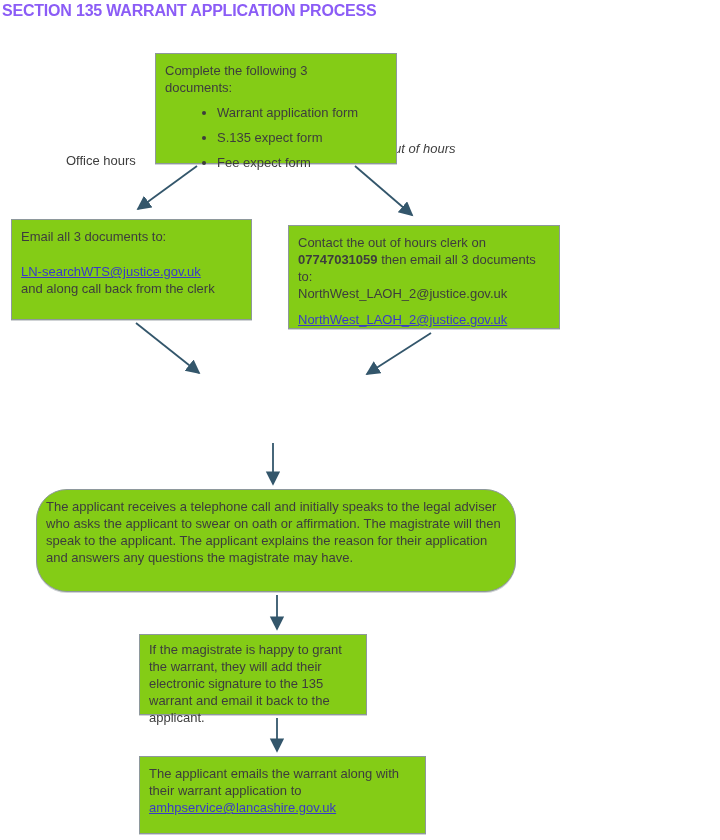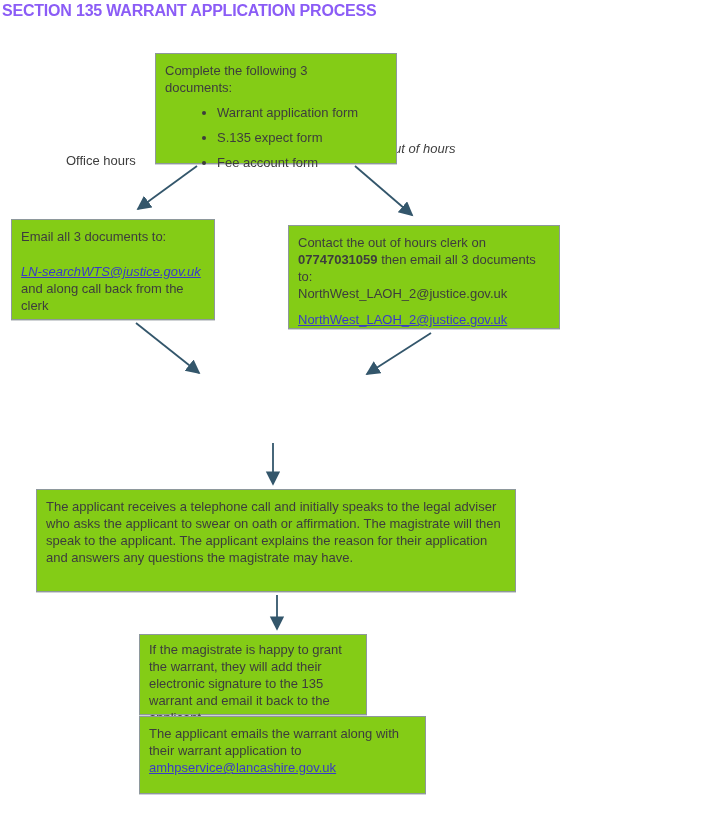--- a/index.html
+++ b/index.html
@@ -33,38 +33,38 @@
     padding: 8px 9px;
     color: #3d3d3d;
   }
   .branch-label {
     position: absolute;
     font-size: 13px;
     color: #3d3d3d;
     white-space: nowrap;
   }
   .box-documents { left: 155px; top: 53px;  width: 242px; height: 111px; }
-  .box-office    { left: 11px;  top: 219px; width: 204px; height: 101px; }
+  .box-office    { left: 11px;  top: 219px; width: 241px; height: 101px; }
   .box-ooh       { left: 288px; top: 225px; width: 272px; height: 104px; }
   .box-clerk     { left: 137px; top: 379px; width: 277px; height: 62px;  padding-top: 6px; }
-  .box-call      { left: 36px;  top: 489px; width: 480px; height: 103px; }
+  .box-call      { left: 36px;  top: 489px; width: 480px; height: 103px; border-radius: 31px; }
   .box-grant     { left: 139px; top: 634px; width: 228px; height: 81px;  padding-top: 6px; }
-  .box-final     { left: 139px; top: 716px; width: 287px; height: 78px; }
+  .box-final     { left: 139px; top: 756px; width: 287px; height: 78px; }
 
   .intro { display: block; max-width: 165px; }
   .doc-list { margin: 2px 0 0 0; padding: 0 0 0 44px; }
   .doc-list li { margin: 8px; padding: 0; }
 
   .email-link {
     color: #3a3ac8;
     text-decoration: underline;
     cursor: pointer;
   }
   .block { display: block; }
-  .gap-top { margin-top: 18px; font-style: italic; }
+  .gap-top { margin-top: 18px; }
   .gap-top-sm { margin-top: 9px; }
   .bold { font-weight: bold; }
 
   .arrow-layer {
     position: absolute;
     left: 0; top: 0;
     width: 720px; height: 840px;
     pointer-events: none;
   }
 </style>
@@ -91,21 +91,21 @@
   </svg>
 
   <div class="branch-label" style="left:66px; top:141px;margin-top:12px;">Office hours</div>
   <div class="branch-label" style="left:384px; top:141px;font-style:italic;">Out of hours</div>
 
   <div class="flow-box box-documents">
     <span class="intro">Complete the following 3 documents:</span>
     <ul class="doc-list">
       <li>Warrant application form</li>
       <li>S.135 expect form</li>
-      <li>Fee account form</li>
+      <li>Fee expect form</li>
     </ul>
   </div>
 
   <div class="flow-box box-office">
     <span class="block">Email all 3 documents to:</span>
     <a class="email-link block gap-top">LN-searchWTS@justice.gov.uk</a>
     <span class="block">and along call back from the clerk</span>
   </div>
 
   <div class="flow-box box-ooh">

